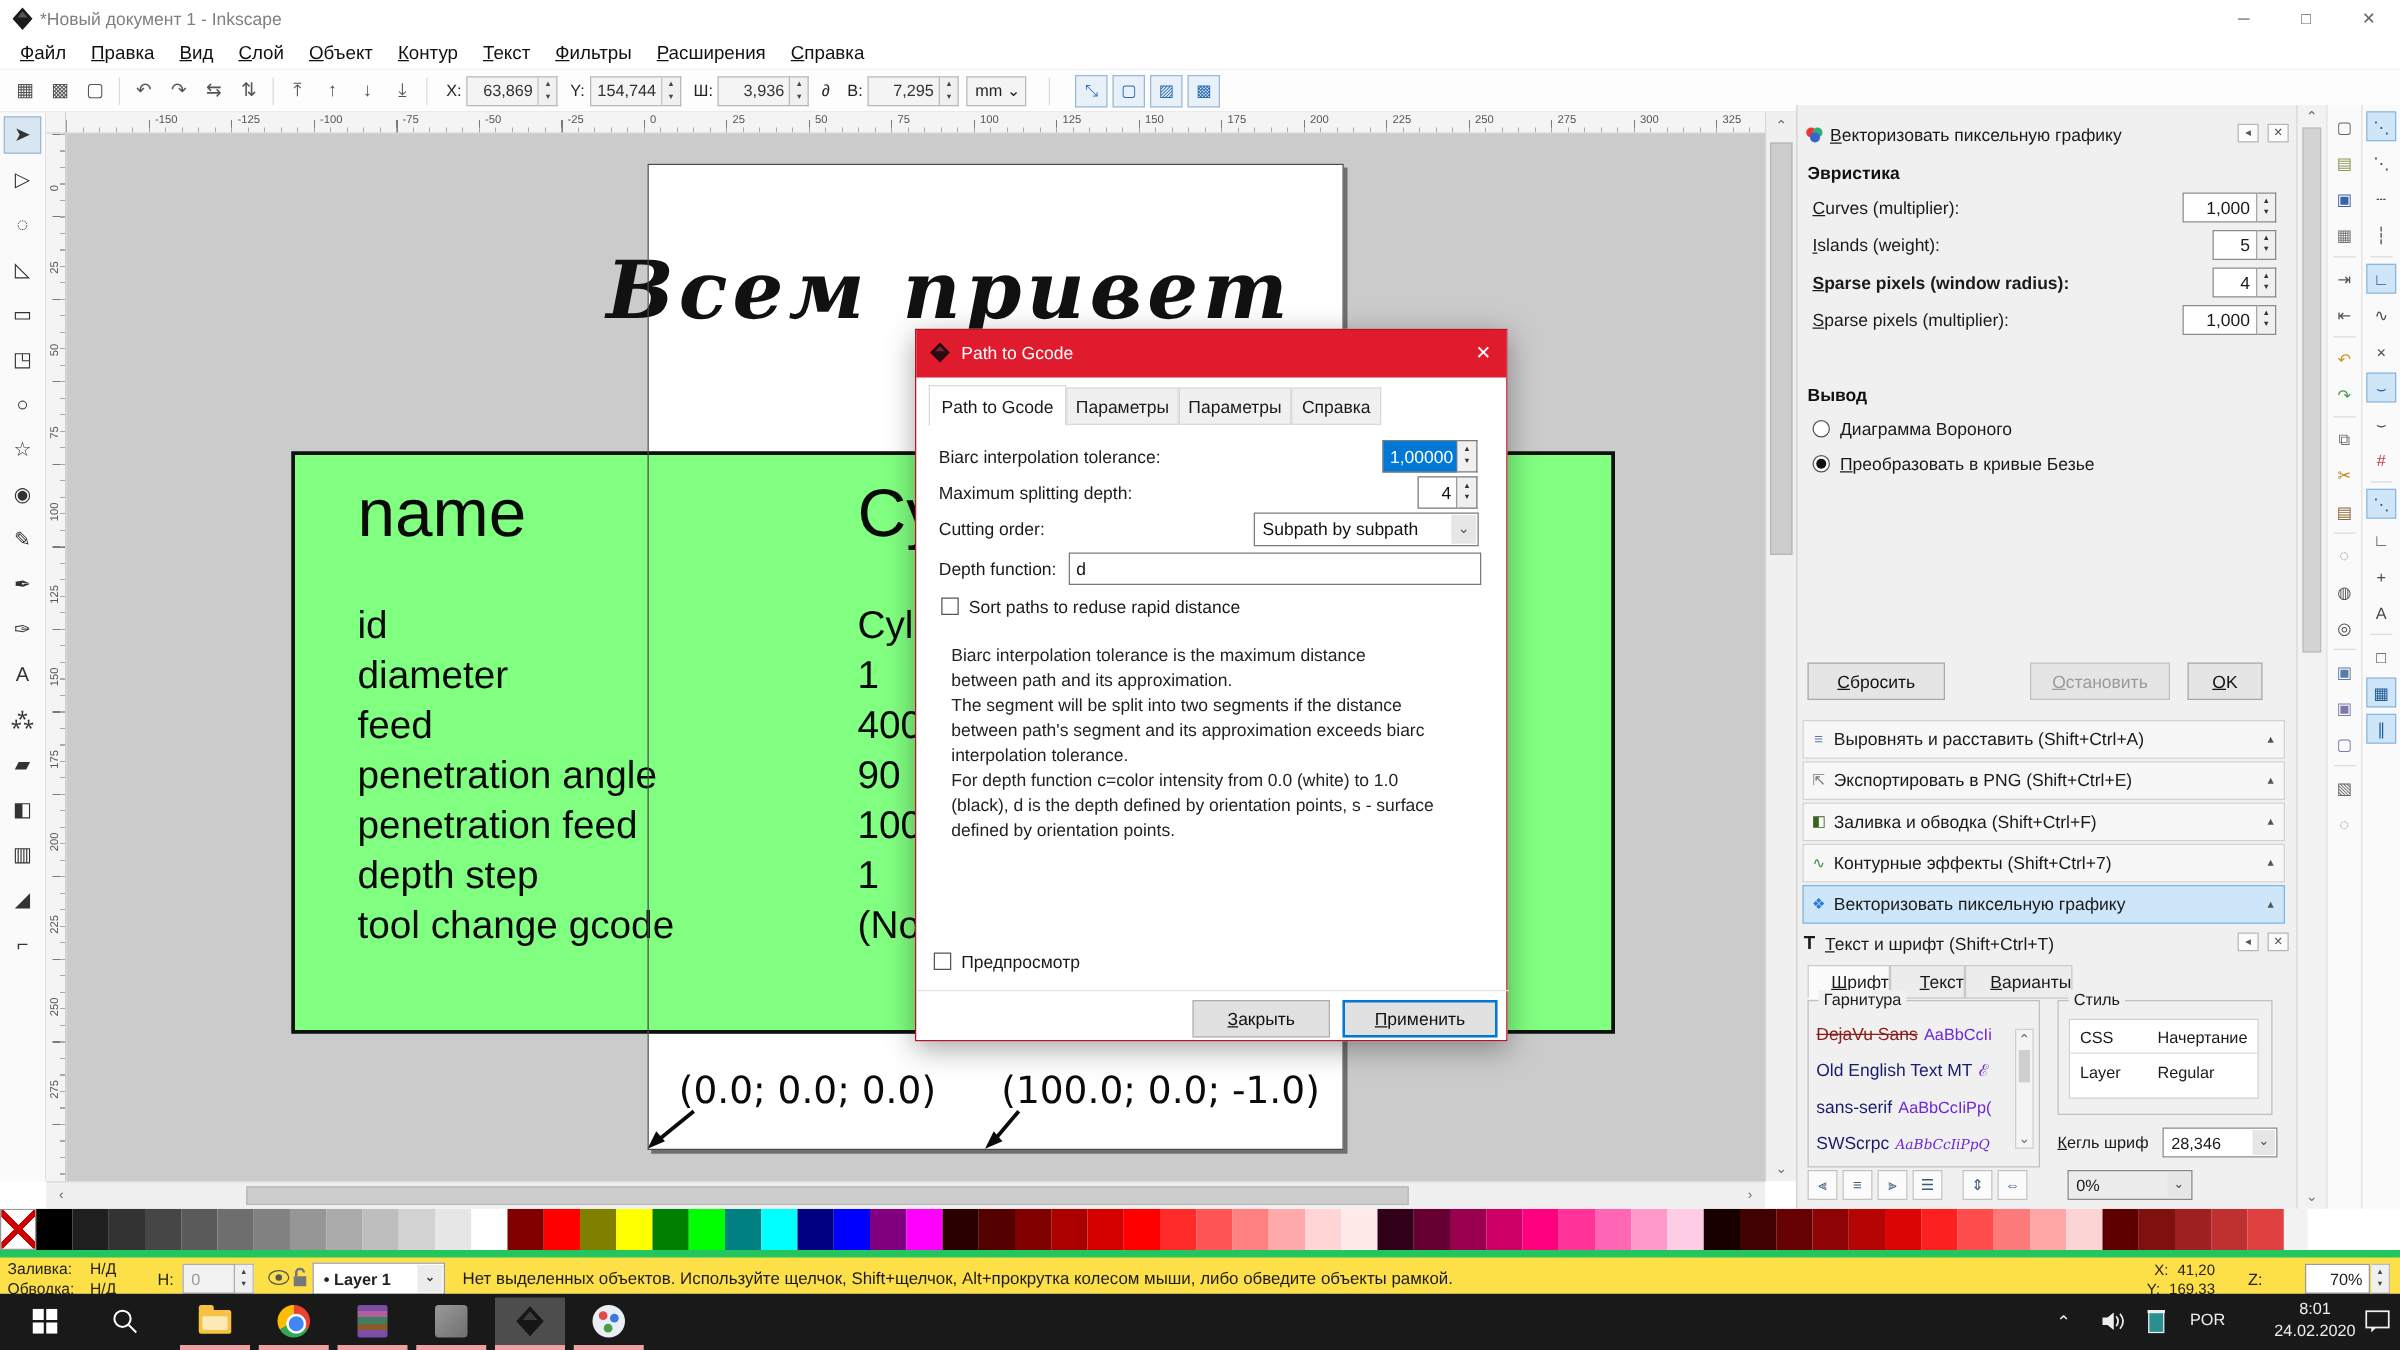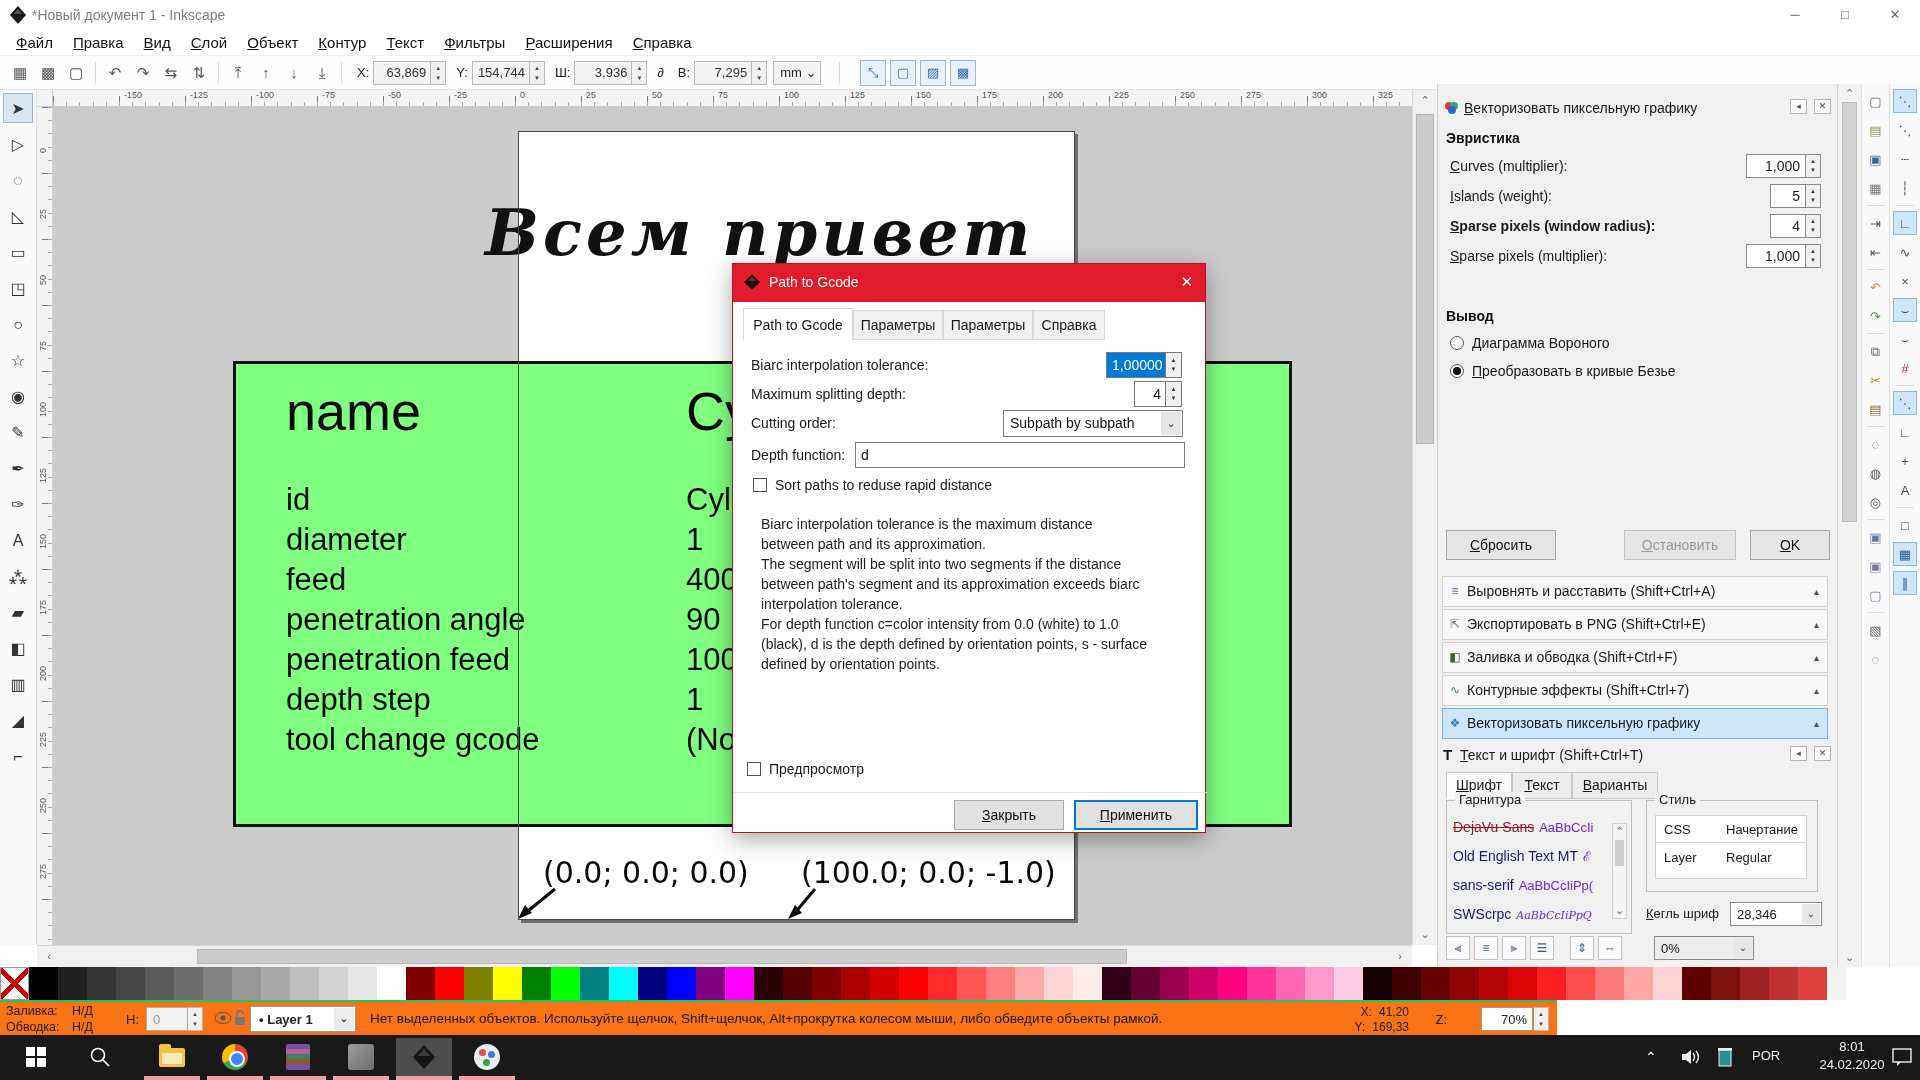--- a/index.html
+++ b/index.html
@@ -86,21 +86,21 @@
   .pspin div{height:9px;}
   .radio{position:absolute;width:14px;height:14px;border:1px solid #555;border-radius:50%;background:#fff;}
   .radio.on::after{content:"";position:absolute;left:2px;top:2px;width:8px;height:8px;border-radius:50%;background:#111;}
   .pbtn{position:absolute;height:30px;background:#e5e5e5;border:1px solid #a8a8a8;font-size:14px;text-align:center;line-height:28px;color:#111;}
   .pbtn::first-letter{text-decoration:underline;}
   .pbtn.disabled{color:#9a9a9a;border-color:#c2c2c2;}
   .acc-row{position:absolute;left:4px;width:386px;height:31px;background:#f7f7f7;border:1px solid #d2d2d2;font-size:14px;line-height:29px;padding-left:24px;color:#1a1a1a;}
   .acc-row.selected{background:#cde6fa;border:1px solid #7db6e0;}
   .acc-ico{position:absolute;left:4px;top:6px;width:16px;height:16px;font-size:12px;line-height:16px;text-align:center;}
   .acc-arrow{position:absolute;right:8px;top:0;font-size:10px;color:#555;}
-  .ftab{position:absolute;height:27px;border:1px solid #c9c9c9;background:#ececec;font-size:14px;text-align:center;line-height:25px;}
+  .ftab{position:absolute;height:27px;border:1px solid #c9c9c9;background:#ececec;font-size:14px;text-align:right;line-height:25px;}
   .ftab.active{background:#fbfbfb;border-bottom:1px solid #fbfbfb;}
   .ftab::first-letter{text-decoration:underline;}
   .groupbox{position:absolute;border:1px solid #c0c0c0;}
   .group-legend{position:absolute;top:-9px;left:8px;background:#f0f0f0;padding:0 4px;font-size:13px;}
   .font-row{position:absolute;left:6px;width:150px;height:29px;font-size:14px;line-height:29px;white-space:nowrap;overflow:hidden;}
   .font-name{color:#1b1b6e;}
   .font-name.struck{color:#8b1a1a;text-decoration:line-through;}
   .font-sample{color:#6d28d9;font-size:13px;margin-left:5px;}
   .font-sample.script{font-family:"DejaVu Serif",serif;font-style:italic;font-size:11px;}
   .fscroll{position:absolute;right:4px;top:22px;width:15px;height:96px;background:#f4f4f4;border:1px solid #cfcfcf;}
@@ -115,21 +115,21 @@
   #cmdbar{left:1861px;top:84px;width:28px;height:883px;background:#fafafa;border-left:1px solid #e0e0e0;}
   #snapbar{left:1889px;top:84px;width:31px;height:883px;background:#fafafa;border-left:1px solid #e0e0e0;}
   .bar-icon{width:24px;height:24px;margin:5px auto 5px auto;font-size:13px;text-align:center;line-height:24px;color:#4a4a4a;border:1px solid transparent;}
   .bar-icon.active{background:#cfe6f8;border:1px solid #8cb8dd;color:#1d5c96;}
   .bar-sep{width:18px;height:1px;background:#dcdcdc;margin:3px auto;}
 
   
   #palette{left:0;top:967px;width:1846px;height:33px;background:#f2f2f2;display:flex;overflow:hidden;}
   .swatch{width:29px;height:33px;flex:0 0 29px;}
   .swatch.none{background:linear-gradient(45deg,transparent 44%,#c00 44% 56%,transparent 56%),linear-gradient(-45deg,transparent 44%,#c00 44% 56%,transparent 56%),#fff;border:1px solid #999;}
-  #statusbar{left:0;top:1000px;width:1557px;height:35px;background:#f97316;border-top:2px solid #22c55e;font-size:13px;color:#222;}
+  #statusbar{left:0;top:1000px;width:1920px;height:35px;background:#fde047;border-top:6px solid #22c55e;font-size:13px;color:#222;}
   .sb{position:absolute;}
   #layer-combo{left:250px;top:4px;width:106px;height:26px;background:#fff;border:1px solid #9a9a9a;font-size:13px;font-weight:bold;padding:5px 0 0 8px;}
   #layer-combo .arrow{position:absolute;right:1px;top:1px;width:20px;height:22px;background:#ececec;color:#444;font-size:10px;text-align:center;line-height:22px;}
   #zoom-box{right:24px;top:5px;width:52px;height:24px;background:#fff;border:1px solid #9a9a9a;text-align:right;padding:4px 5px 0 0;font-size:13px;}
   .xy{font-family:"DejaVu Sans Mono",monospace;font-size:12px;}
 
   
   #taskbar{left:0;top:1035px;width:1920px;height:45px;background:#191919;}
   .tb-app{position:absolute;top:3px;width:56px;height:38px;display:flex;align-items:center;justify-content:center;}
   .tb-underline{position:absolute;top:41px;height:4px;width:56px;background:#efa0a0;}
@@ -364,21 +364,21 @@
       </div>
     <div class="pheading" style="left:8px;top:224px;">Вывод</div>
     <div id="trace-radios">
         <div class="radio" style="left: 12px; top: 252px;"></div>
         <span class="ppanel-label" style="left: 34px; top: 251px;">Диаграмма Вороного</span>
         <div class="radio on" style="left: 12px; top: 280px;"></div>
         <span class="ppanel-label" style="left: 34px; top: 279px;">Преобразовать в кривые Безье</span>
       </div>
     <div class="pbtn" style="left:8px;top:446px;width:110px;">Сбросить</div>
     <div class="pbtn disabled" style="left:186px;top:446px;width:112px;">Остановить</div>
-    <div class="pbtn" style="left:312px;top:446px;width:80px;">OK</div>
+    <div class="pbtn" style="left:312px;top:446px;width:60px;">OK</div>
 
     <div id="accordion">
         <div class="acc-row" style="top: 492px;"><span class="acc-ico" style="color: rgb(90, 120, 180);">≡</span><span>Выровнять и расставить (Shift+Ctrl+A)</span><span class="acc-arrow">▴</span></div>
         <div class="acc-row" style="top: 525px;"><span class="acc-ico" style="color: rgb(119, 119, 119);">⇱</span><span>Экспортировать в PNG (Shift+Ctrl+E)</span><span class="acc-arrow">▴</span></div>
         <div class="acc-row" style="top: 558px;"><span class="acc-ico" style="color: rgb(57, 100, 31);">◧</span><span>Заливка и обводка (Shift+Ctrl+F)</span><span class="acc-arrow">▴</span></div>
         <div class="acc-row" style="top: 591px;"><span class="acc-ico" style="color: rgb(70, 145, 75);">∿</span><span>Контурные эффекты (Shift+Ctrl+7)</span><span class="acc-arrow">▴</span></div>
         <div class="acc-row selected" style="top: 624px;"><span class="acc-ico" style="color: rgb(45, 123, 208);">❖</span><span>Векторизовать пиксельную графику</span><span class="acc-arrow">▴</span></div>
       </div>
 
     <span class="abs" style="left:5px;top:662px;font-weight:bold;font-size:15px;">T</span>

